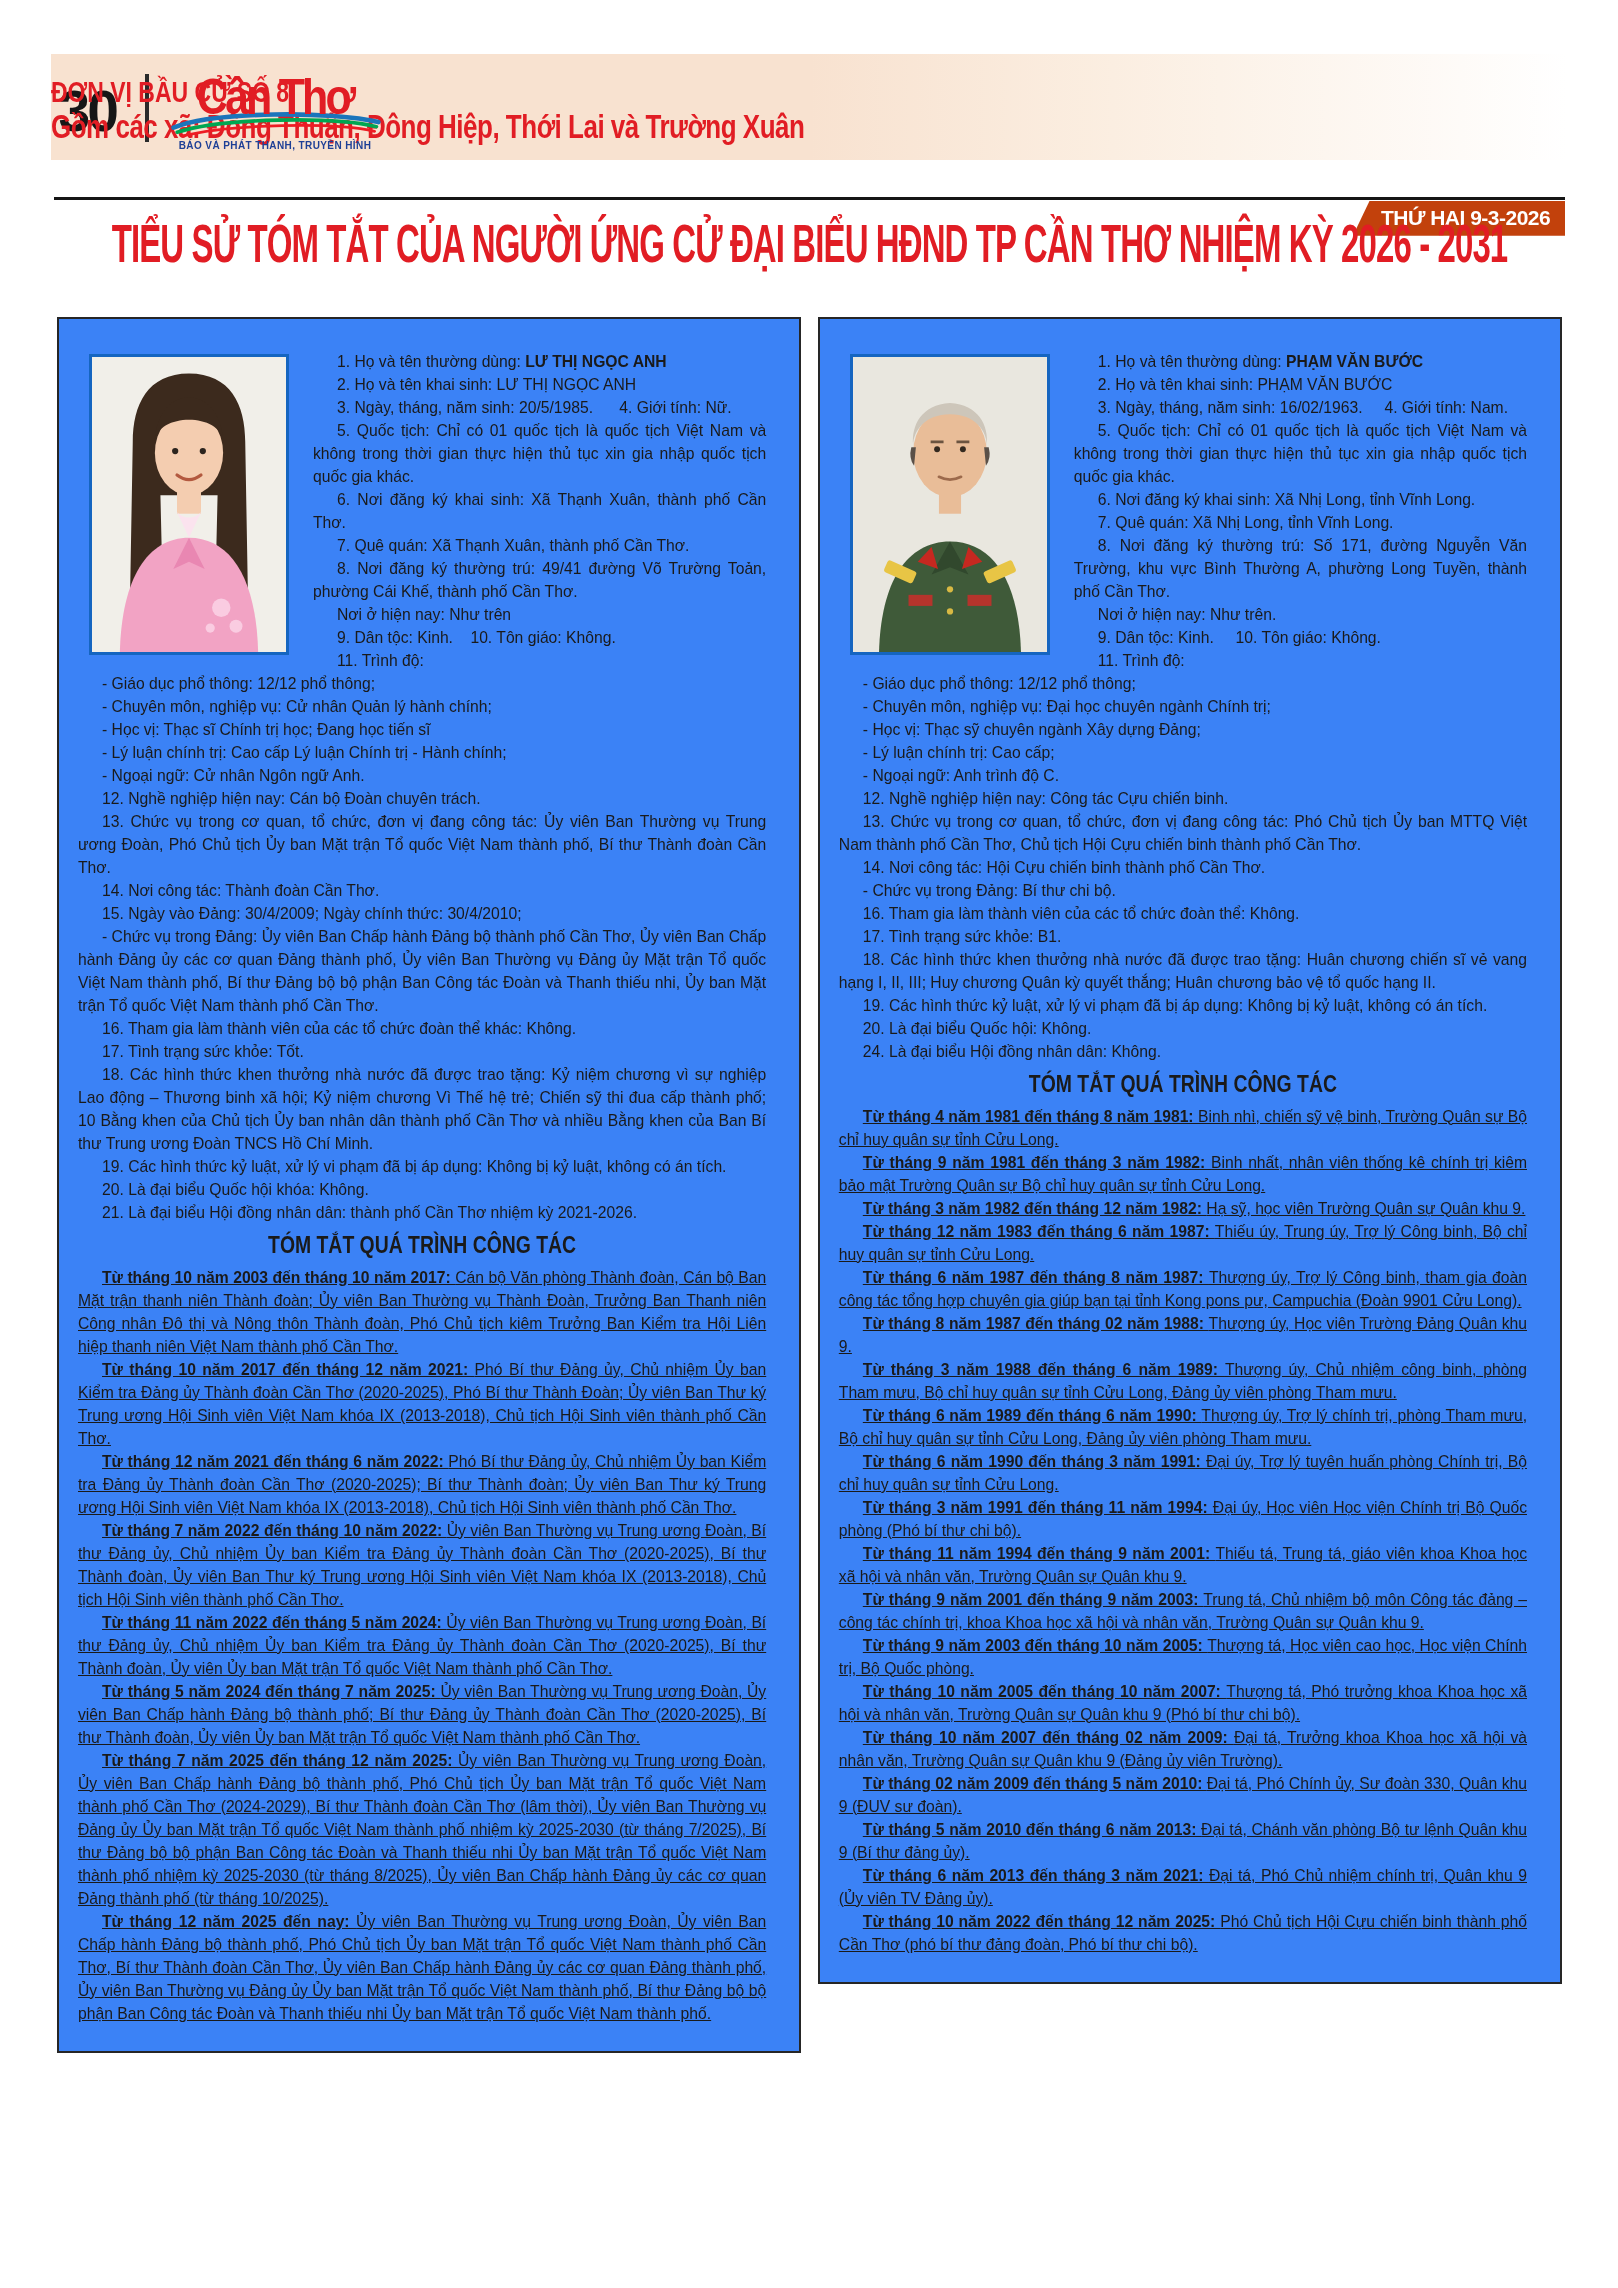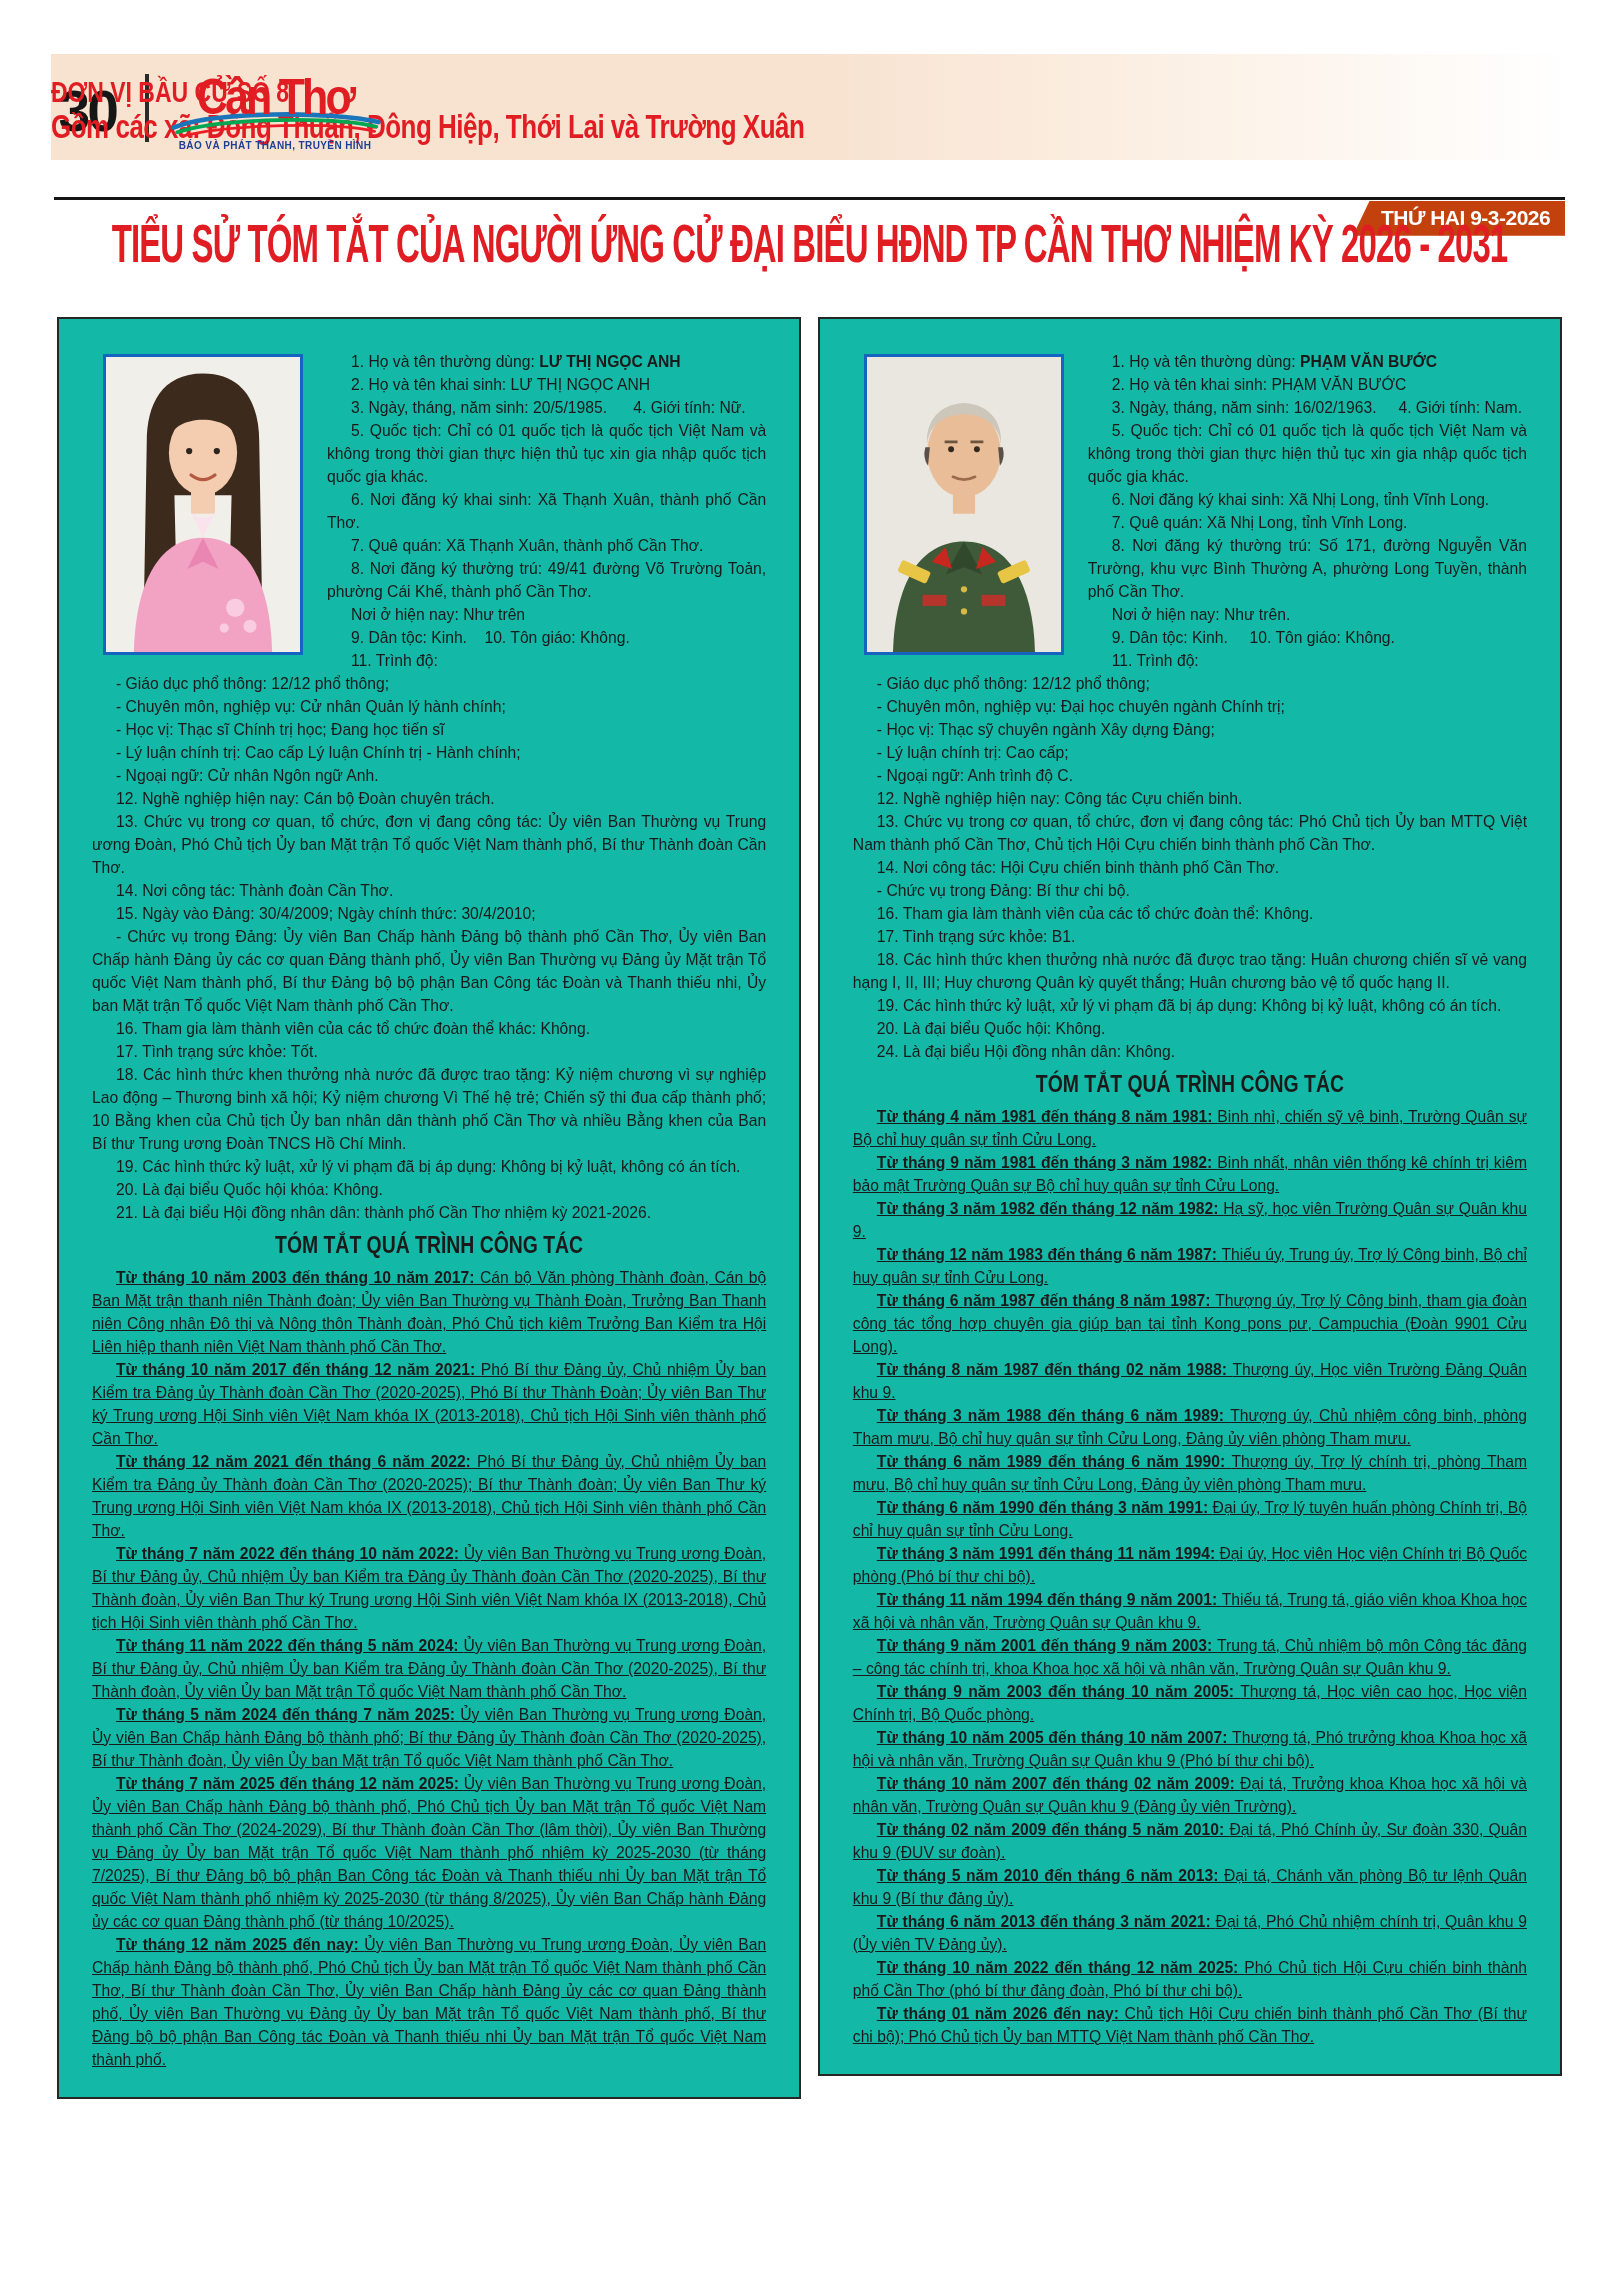--- a/index.html
+++ b/index.html
@@ -40,22 +40,22 @@
   }
   
   .main-title{
     position:absolute;left:55px;right:55px;top:227px;margin:0;text-align:center;
     color:#e11d24;font-weight:800;font-size:33px;letter-spacing:-0.9px;white-space:nowrap;
     transform:scaleY(1.6);transform-origin:center;line-height:1;
   }
   
   .columns{position:absolute;left:57px;right:57px;top:317px;display:flex;gap:16.6px;align-items:flex-start;}
   .candidate-box{
-    flex:1;border:2.8px solid #262626;background:#14b8a6;
-    padding:31px 33px 26px 33px;font-size:15.7px;line-height:23px;text-align:justify;
+    flex:1;border:2.8px solid #262626;background:#3b82f6;
+    padding:31px 33px 26px 19px;font-size:15.7px;line-height:23px;text-align:justify;
   }
   .photo{
     float:left;width:194px;height:295px;border:3.7px solid #1565c0;background:#f3f2ee;
     margin:3.7px 24px 9.2px 11px;
   }
   .photo svg{display:block;width:100%;height:100%;}
   p.line{margin:0;text-indent:24px;}
   p.line b{font-weight:800;}
   .career-title{
     clear:both;text-align:center;font-weight:800;font-size:19.4px;margin:9.2px 0 9.2px;
@@ -222,17 +222,16 @@
         <p class="career-item"><b>Từ tháng 3 năm 1991 đến tháng 11 năm 1994: </b><span>Đại úy, Học viên Học viện Chính trị Bộ Quốc phòng (Phó bí thư chi bộ).</span></p>
         <p class="career-item"><b>Từ tháng 11 năm 1994 đến tháng 9 năm 2001: </b><span>Thiếu tá, Trung tá, giáo viên khoa Khoa học xã hội và nhân văn, Trường Quân sự Quân khu 9.</span></p>
         <p class="career-item"><b>Từ tháng 9 năm 2001 đến tháng 9 năm 2003: </b><span>Trung tá, Chủ nhiệm bộ môn Công tác đảng – công tác chính trị, khoa Khoa học xã hội và nhân văn, Trường Quân sự Quân khu 9.</span></p>
         <p class="career-item"><b>Từ tháng 9 năm 2003 đến tháng 10 năm 2005: </b><span>Thượng tá, Học viên cao học, Học viện Chính trị, Bộ Quốc phòng.</span></p>
         <p class="career-item"><b>Từ tháng 10 năm 2005 đến tháng 10 năm 2007: </b><span>Thượng tá, Phó trưởng khoa Khoa học xã hội và nhân văn, Trường Quân sự Quân khu 9 (Phó bí thư chi bộ).</span></p>
         <p class="career-item"><b>Từ tháng 10 năm 2007 đến tháng 02 năm 2009: </b><span>Đại tá, Trưởng khoa Khoa học xã hội và nhân văn, Trường Quân sự Quân khu 9 (Đảng ủy viên Trường).</span></p>
         <p class="career-item"><b>Từ tháng 02 năm 2009 đến tháng 5 năm 2010: </b><span>Đại tá, Phó Chính ủy, Sư đoàn 330, Quân khu 9 (ĐUV sư đoàn).</span></p>
         <p class="career-item"><b>Từ tháng 5 năm 2010 đến tháng 6 năm 2013: </b><span>Đại tá, Chánh văn phòng Bộ tư lệnh Quân khu 9 (Bí thư đảng ủy).</span></p>
         <p class="career-item"><b>Từ tháng 6 năm 2013 đến tháng 3 năm 2021: </b><span>Đại tá, Phó Chủ nhiệm chính trị, Quân khu 9 (Ủy viên TV Đảng ủy).</span></p>
         <p class="career-item"><b>Từ tháng 10 năm 2022 đến tháng 12 năm 2025: </b><span>Phó Chủ tịch Hội Cựu chiến binh thành phố Cần Thơ (phó bí thư đảng đoàn, Phó bí thư chi bộ).</span></p>
-        <p class="career-item"><b>Từ tháng 01 năm 2026 đến nay: </b><span>Chủ tịch Hội Cựu chiến binh thành phố Cần Thơ (Bí thư chi bộ); Phó Chủ tịch Ủy ban MTTQ Việt Nam thành phố Cần Thơ.</span></p>
       </div>
   </section>
 </div>
 
 
 </body></html>

